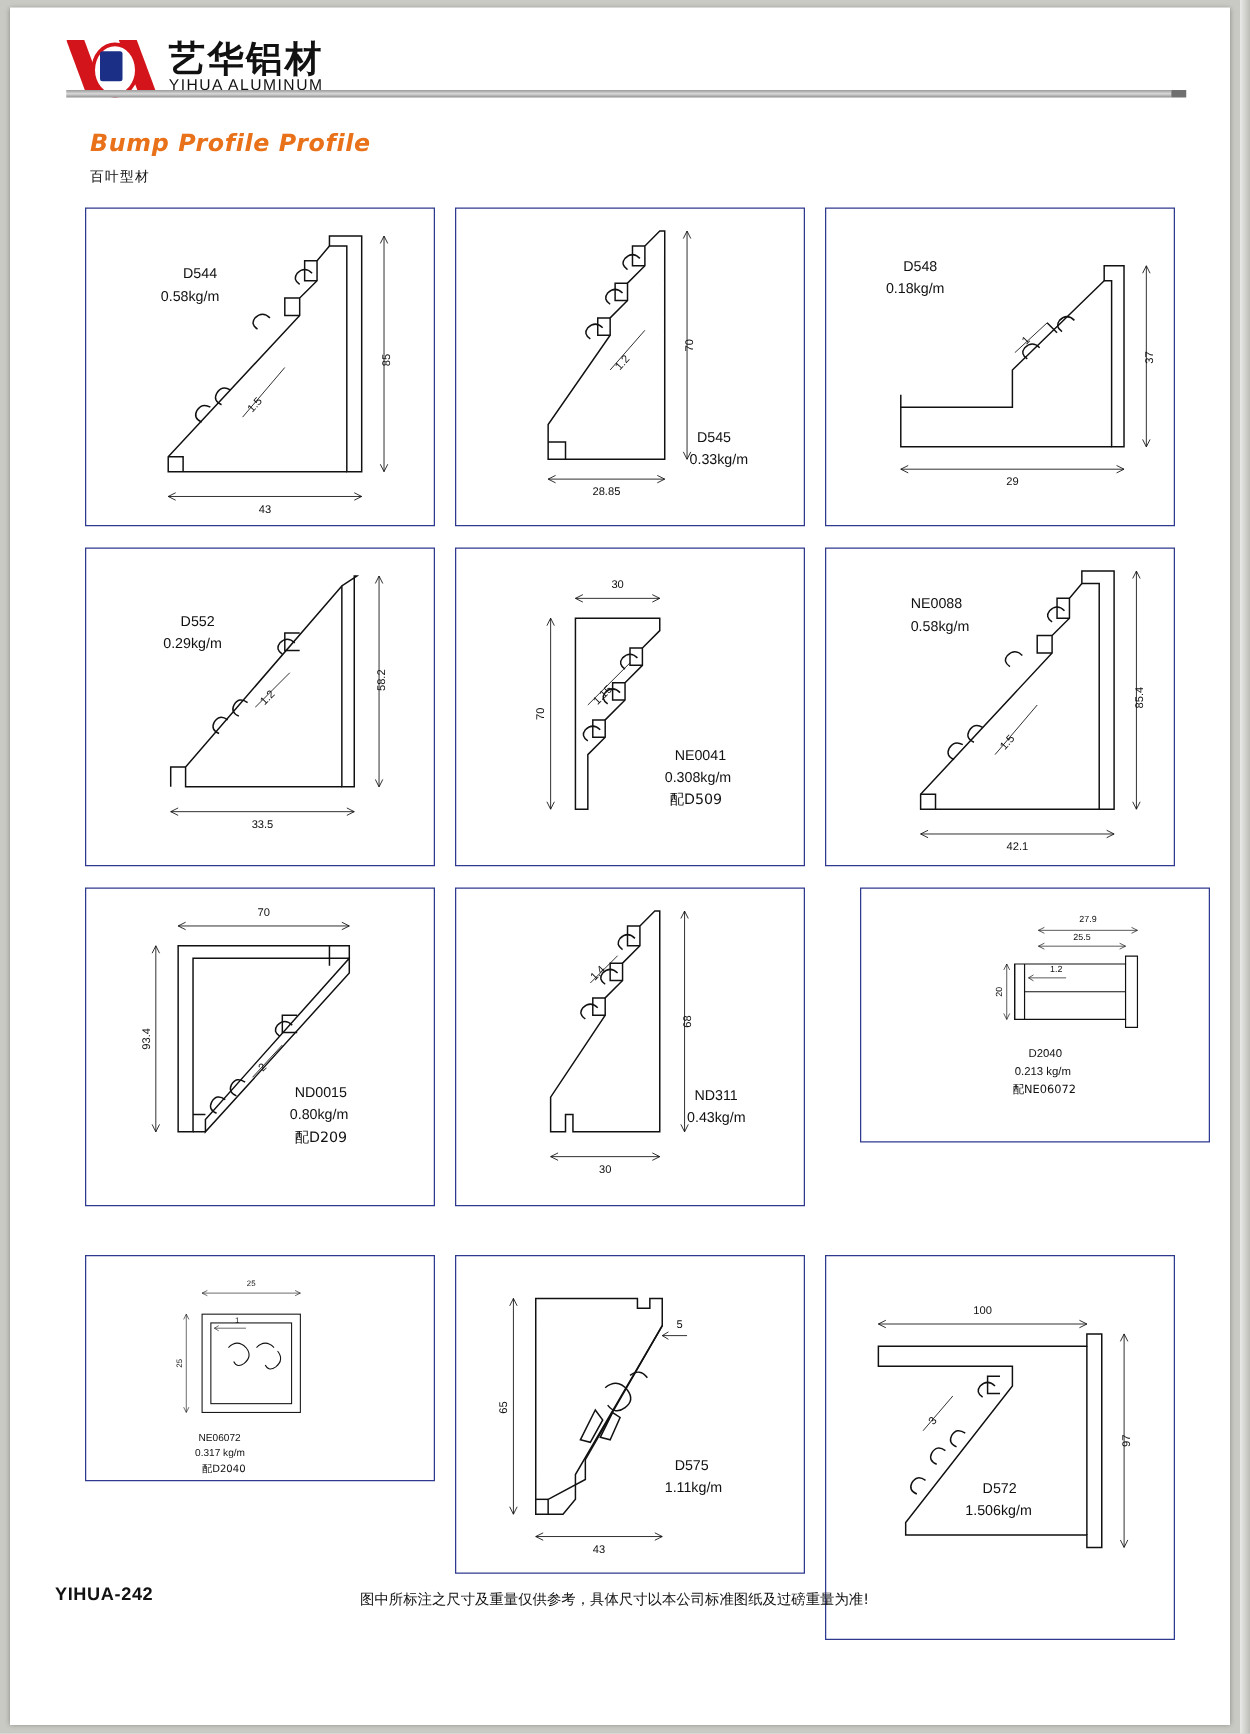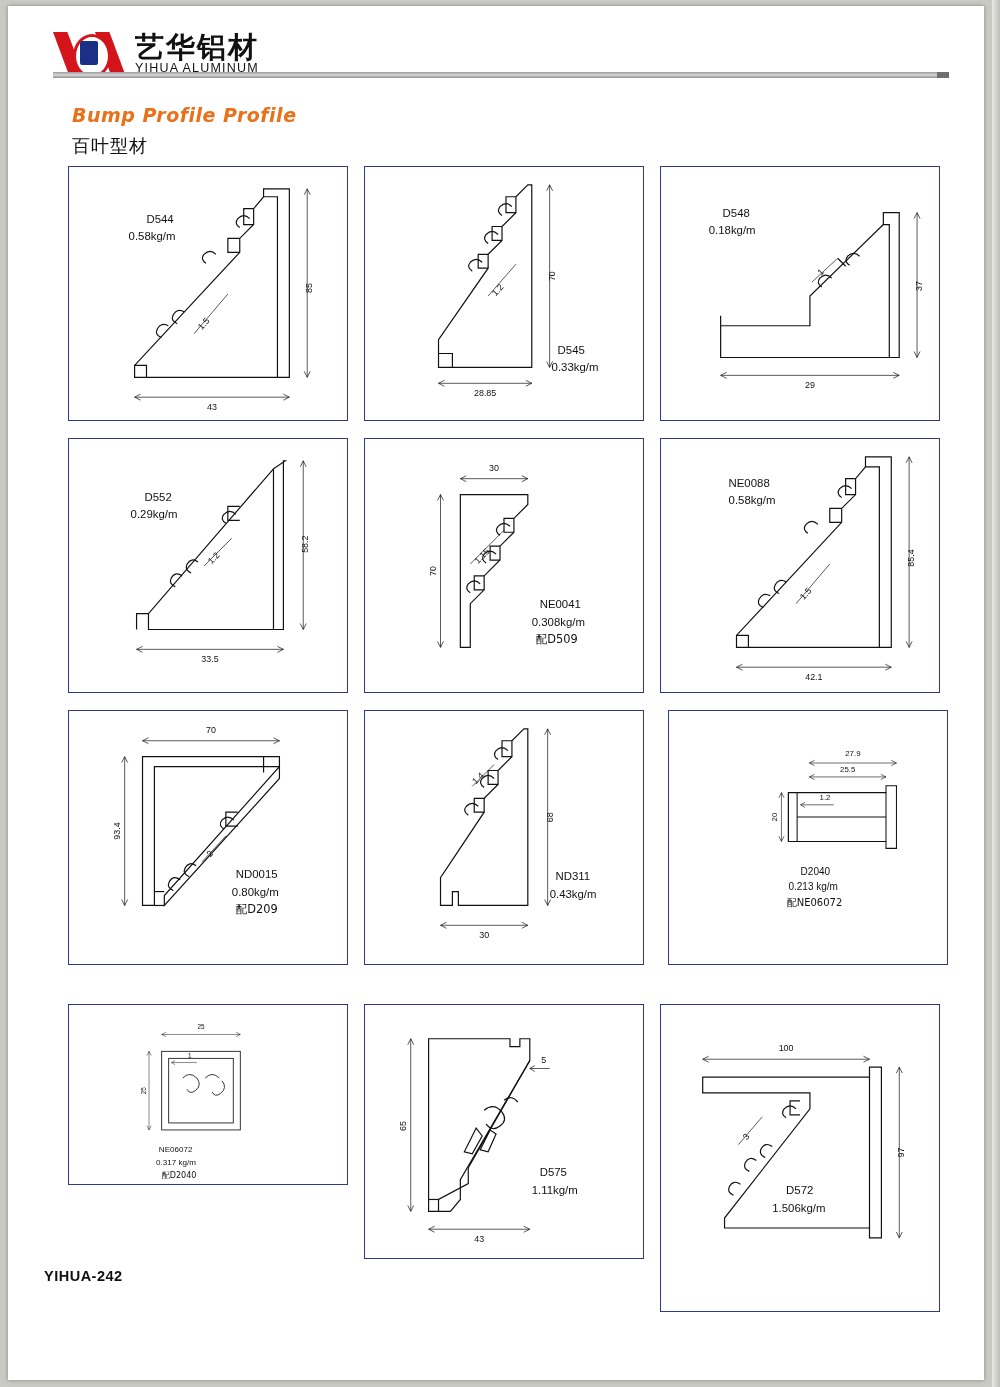--- a/index.html
+++ b/index.html
@@ -65,21 +65,21 @@
   }
   
   .title-en{
     position:absolute;left:64px;top:98px;
     font-size:19px;font-weight:bold;font-style:italic;color:#e8711a;
     letter-spacing:.5px;
     font-family:"DejaVu Sans", sans-serif;
   }
   .title-cn{
     position:absolute;left:64px;top:128px;
-    font-size:18px;color:#111;letter-spacing:1px;
+    font-size:11px;color:#111;letter-spacing:1px;
     font-family:"DejaVu Sans", sans-serif;
   }
   
   .grid{
     position:absolute;left:60px;top:160px;width:870px;
   }
   .cell{
     position:absolute;
     border:1px solid #2f3a8f;
     background:#fff;
@@ -329,21 +329,21 @@
         <line class="ln-thin" x1="76" y1="216" x2="164" y2="216"></line>
         <path class="ln-thin" d="M76,216 l6,-3 M76,216 l6,3 M164,216 l-6,-3 M164,216 l-6,3"></path>
         <text class="dim" x="120" y="229" text-anchor="middle">30</text>
         <line class="ln-thin" x1="108" y1="76" x2="130" y2="54"></line>
         <text class="dim" x="116" y="70" transform="rotate(-45 116,70)" text-anchor="middle">1.4</text>
         <text class="lbl" x="192" y="170">ND311</text>
         <text class="lbl" x="186" y="188">0.43kg/m</text>
       </svg>
     </div>
 
-    <div class="cell" style="left:600px;top:544px;width:280px;height:255px;padding-left:34px;">
+    <div class="cell" style="left:620px;top:544px;width:280px;height:204px;padding-left:34px;">
       <svg viewBox="0 0 280 255">
         <path class="prof" d="M98,76 L210,76 L210,68 L222,68 L222,140 L210,140 L210,132 L98,132 Z"></path>
         <path class="prof" d="M98,76 L98,132"></path>
         <path class="prof" d="M108,76 L108,132"></path>
         <path class="prof" d="M108,104 L210,104"></path>
         <path class="prof" d="M210,76 L210,132"></path>
         <line class="ln-thin" x1="122" y1="42" x2="222" y2="42"></line>
         <path class="ln-thin" d="M122,42 l6,-3 M122,42 l6,3 M222,42 l-6,-3 M222,42 l-6,3"></path>
         <text class="dim" x="172" y="34" text-anchor="middle">27.9</text>
         <line class="ln-thin" x1="122" y1="58" x2="210" y2="58"></line>
@@ -426,15 +426,16 @@
         <line class="ln-thin" x1="78" y1="114" x2="102" y2="86"></line>
         <text class="dim" x="88" y="108" transform="rotate(-48 88,108)" text-anchor="middle">3</text>
         <text class="lbl" x="126" y="164">D572</text>
         <text class="lbl" x="112" y="182">1.506kg/m</text>
       </svg>
     </div>
 
   </div>
 
   <div class="footer-code">YIHUA-242</div>
+  <div class="footer-note">图中所标注之尺寸及重量仅供参考，具体尺寸以本公司标准图纸及过磅重量为准!</div>
 </div>
 
 <div class="spine"></div>
 
 </body></html>

